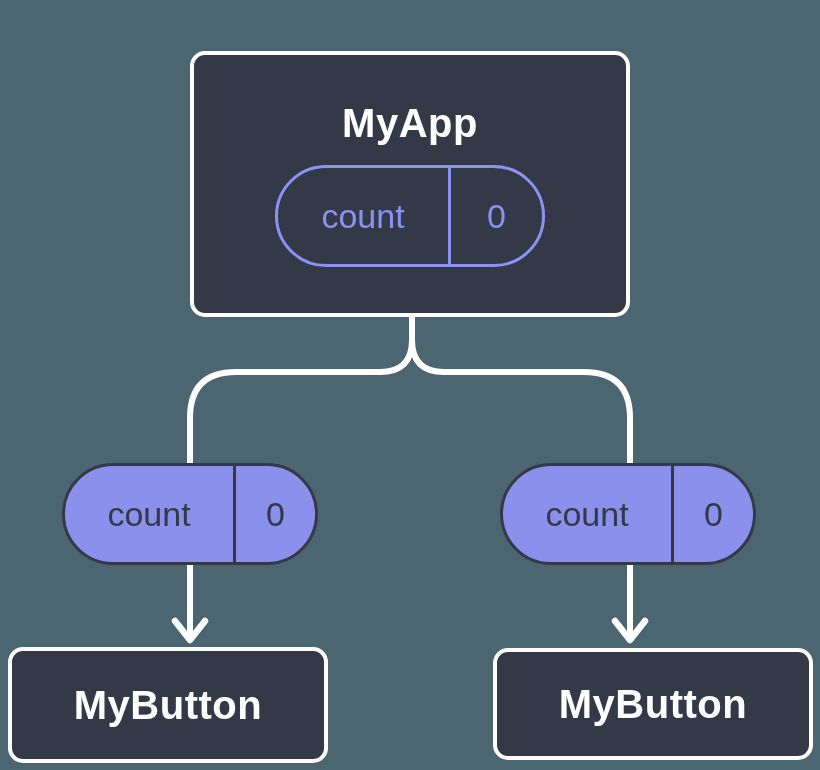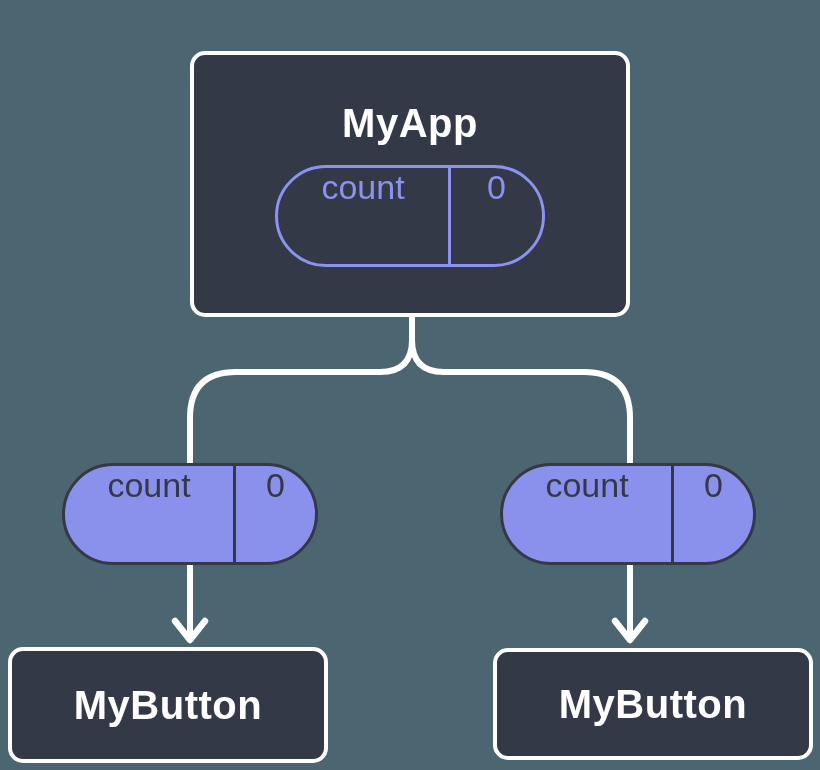--- a/index.html
+++ b/index.html
@@ -52,21 +52,21 @@
     font-weight: bold;
     letter-spacing: 0.5px;
     line-height: 1.1;
     white-space: nowrap;
   }
   .pill {
     box-sizing: border-box;
     height: 102px;
     border-radius: 52px;
     display: flex;
-    align-items: flex-start;
+    align-items: center;
     overflow: hidden;
     font-size: 34px;
   }
   .pill .cell {
     display: flex;
     align-items: center;
     justify-content: center;
     white-space: nowrap;
   }
   .pill .divider {

